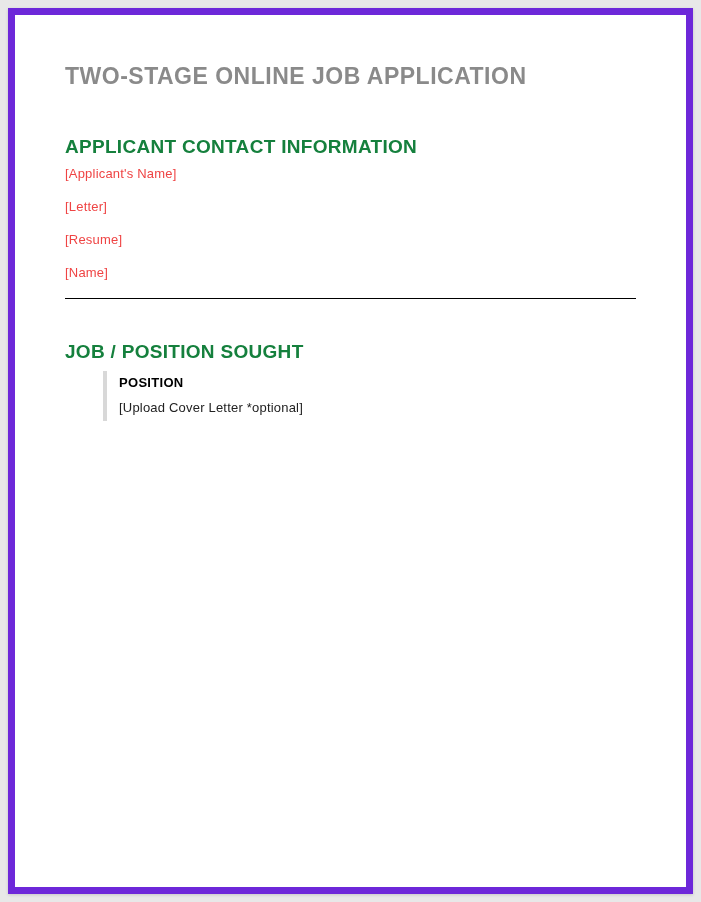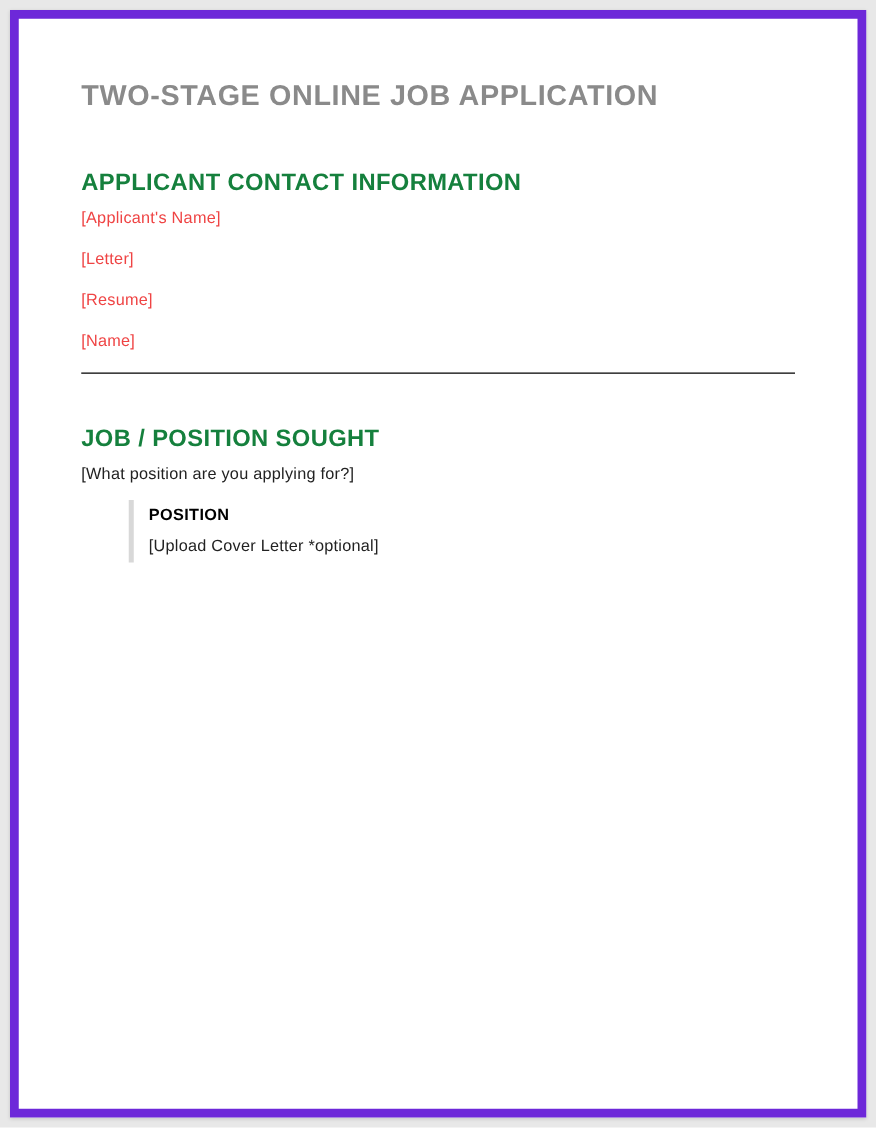--- a/index.html
+++ b/index.html
@@ -93,21 +93,20 @@
     <div class="field">[Applicant's Name]</div>
     <div class="field">[Letter]</div>
     <div class="field">[Resume]</div>
     <div class="field">[Name]</div>
   </div>
 
   <hr class="divider">
 
   <div class="section2">
     <div class="section-header">JOB / POSITION SOUGHT</div>
-    <div class="field-tight">[What position are you applying for?]</div>
   </div>
 
   <div class="uploads-block">
     <div class="uploads-header">POSITION</div>
     <div class="upload-field">[Upload Cover Letter *optional]</div>
   </div>
 
 </div>
 
 </body></html>

